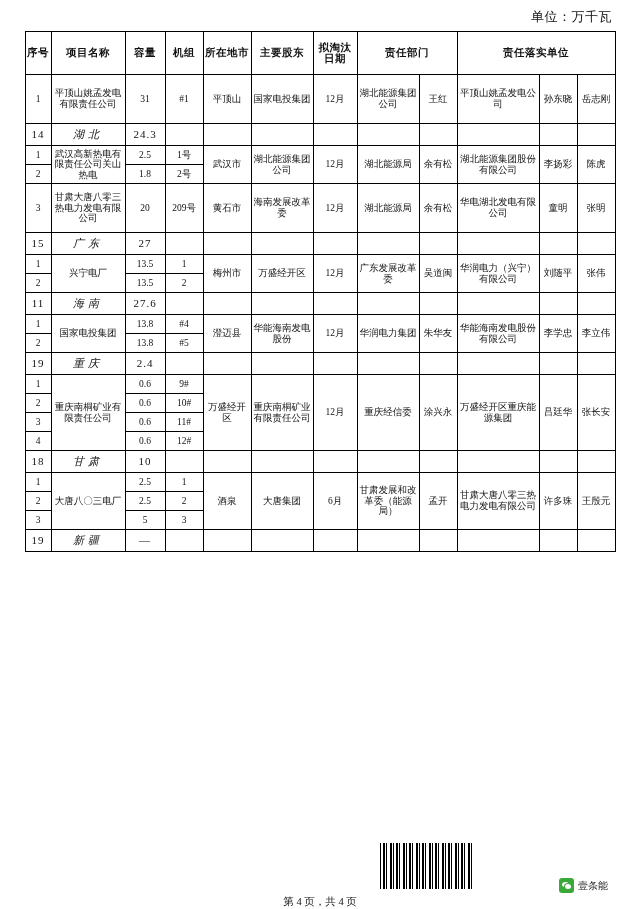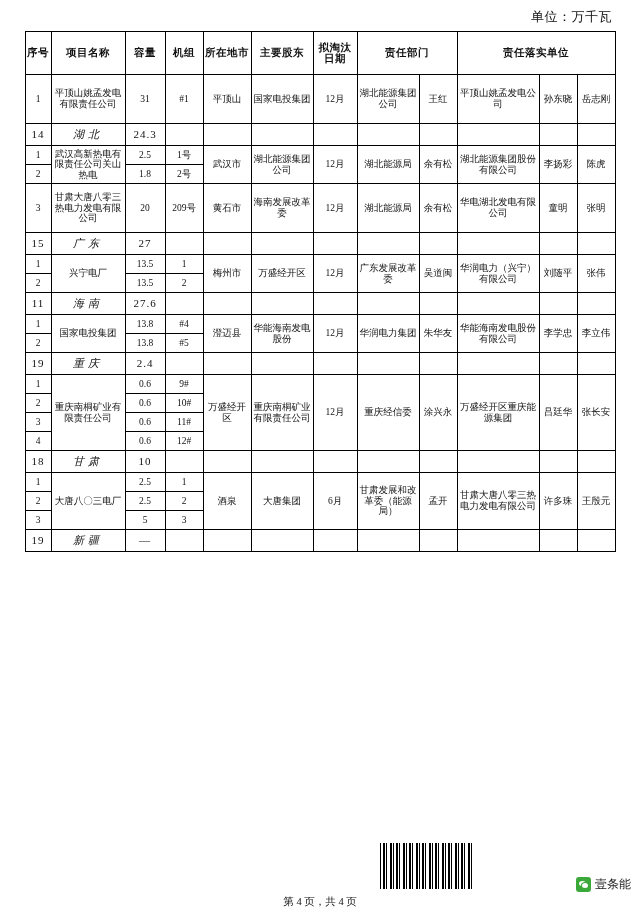--- a/index.html
+++ b/index.html
@@ -103,26 +103,26 @@
     height: 46px;
     background:
       repeating-linear-gradient(90deg,
         #000 0px, #000 1px, #fff 1px, #fff 3px,
         #000 3px, #000 5px, #fff 5px, #fff 6px,
         #000 6px, #000 7px, #fff 7px, #fff 10px,
         #000 10px, #000 12px, #fff 12px, #fff 13px);
   }
   .wechat {
     position: absolute;
-    right: 9px;
+    right: 32px;
     bottom: 24px;
     display: flex;
     align-items: center;
     gap: 4px;
-    font-size: 12px;
+    font-size: 10px;
     color: #222;
   }
   .wechat .logo {
     width: 15px;
     height: 15px;
     border-radius: 3px;
     background: #3aa93a;
     position: relative;
   }
   .wechat .logo::before {

